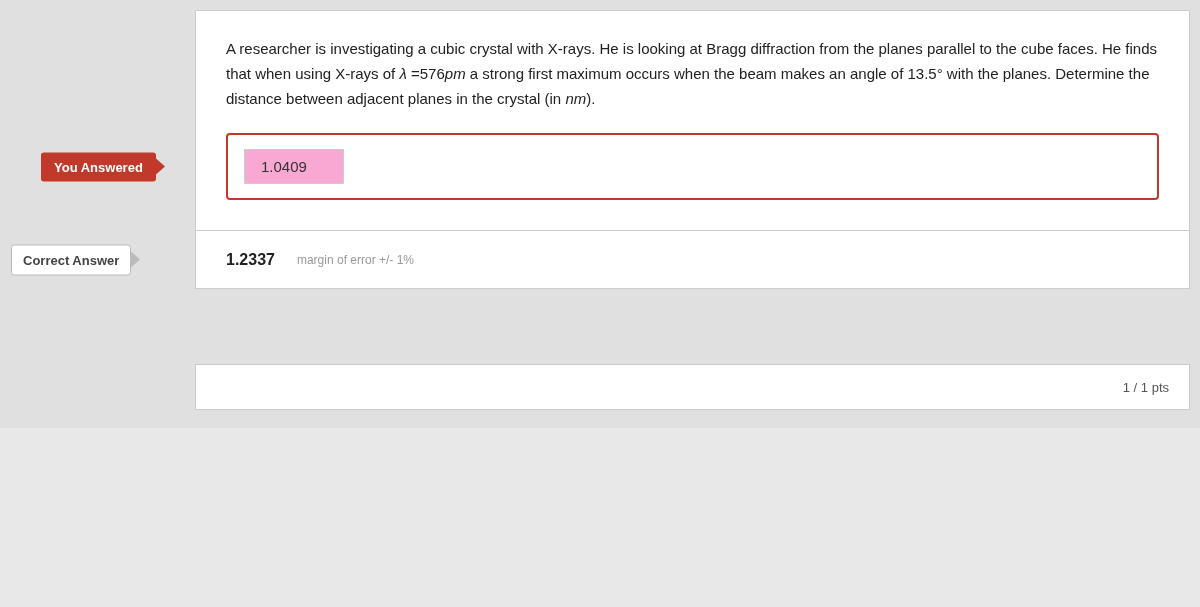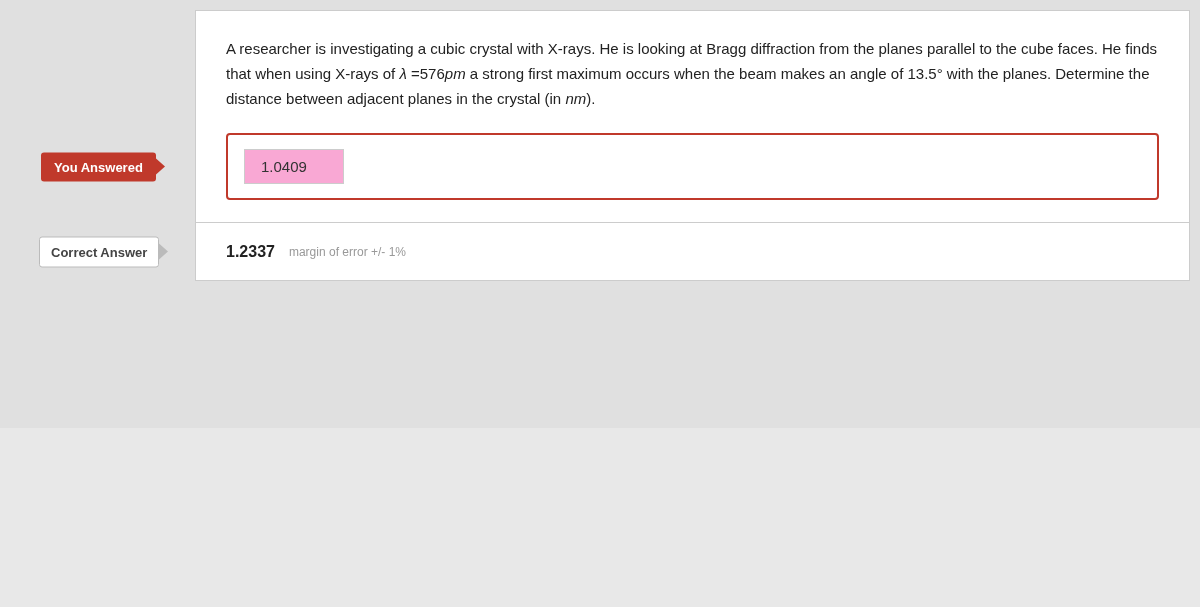--- a/index.html
+++ b/index.html
@@ -24,44 +24,49 @@
 <div style="background:#e0e0e0; width:1200px; height:428px; display:flex; flex-direction:column; padding:10px 0;">
 
   <div style="position:relative; padding-left:195px; padding-right:10px; margin-bottom:0;">
 
     <div style="background:#ffffff; border:1px solid #cccccc; padding:26px 30px 22px 30px;">
 
       <p style="font-size:15px; line-height:1.65; color:#222;">
         <span>A researcher is investigating a cubic crystal with X-rays. He is looking at Bragg diffraction from the planes parallel to the cube  faces. He finds that when using X-rays of </span><span style="font-style:italic;">λ</span><span> =576</span><span style="font-style:italic; font-size:15px;">pm</span><span>  a strong first maximum occurs when the beam makes an angle of  13.5° with the planes.  Determine the distance between adjacent planes in the crystal  (in </span><span style="font-style:italic;">nm</span><span>).</span>
       </p>
 
-      <div style="position:relative; margin-top:22px; margin-bottom:0;">
+      <div style="position:relative; margin-top:22px; margin-bottom:8px;">
 
         <div style="position:absolute; left:-185px; top:50%; transform:translateY(-50%);">
           <span style="background-color:#c0392b; color:white; padding:7px 13px; font-size:13px; font-weight:bold; border-radius:3px; white-space:nowrap; display:inline-block; position:relative;">You Answered</span>
           
           <span style="position:absolute; right:-9px; top:50%; transform:translateY(-50%); width:0; height:0; border-top:8px solid transparent; border-bottom:8px solid transparent; border-left:9px solid #c0392b; display:block;"></span>
         </div>
 
         <div style="border:2.5px solid #c0392b; border-radius:4px; padding:14px 16px; min-height:64px; display:flex; align-items:flex-start;">
           <div style="background:#f9a8d4; border:1px solid #cccccc; padding:8px 16px; font-size:15px; color:#333; min-width:100px;">1.0409</div>
         </div>
       </div>
 
     </div>
 
     <div style="position:relative; background:#ffffff; border:1px solid #cccccc; border-top:none; padding:18px 30px; display:flex; align-items:center; min-height:58px;">
 
-      <div style="position:absolute; left:-185px; top:50%; transform:translateY(-50%);margin-left:28px;">
+      <div style="position:absolute; left:-185px; top:50%; transform:translateY(-50%);">
         <span style="background-color:#ffffff; color:#444; padding:7px 11px; font-size:13px; font-weight:bold; border:1px solid #bbbbbb; border-radius:3px; white-space:nowrap; display:inline-block; position:relative;">Correct Answer</span>
         <span style="position:absolute; right:-9px; top:50%; transform:translateY(-50%); width:0; height:0; border-top:8px solid transparent; border-bottom:8px solid transparent; border-left:9px solid #bbbbbb; display:block;"></span>
       </div>
 
-      <span style="font-size:16px; font-weight:bold; color:#222; margin-right:14px;">1.2337</span>
+      <span style="font-size:16px; font-weight:bold; color:#222; margin-right:22px;">1.2337</span>
       <span style="font-size:12px; color:#999999;">margin of error +/- 1%</span>
     </div>
 
   </div>
 
   <div style="flex:1;"></div>
 
+  <div style="position:relative; padding-left:195px; padding-right:10px; margin-bottom:8px;">
+    <div style="background:#ffffff; border:1px solid #cccccc; padding:10px 20px; display:flex; justify-content:flex-end; align-items:center; min-height:46px;">
+      <span style="font-size:13px; color:#555;">1 / 1 pts</span>
+    </div>
+  </div>
 
 </div>
 
 </body></html>

